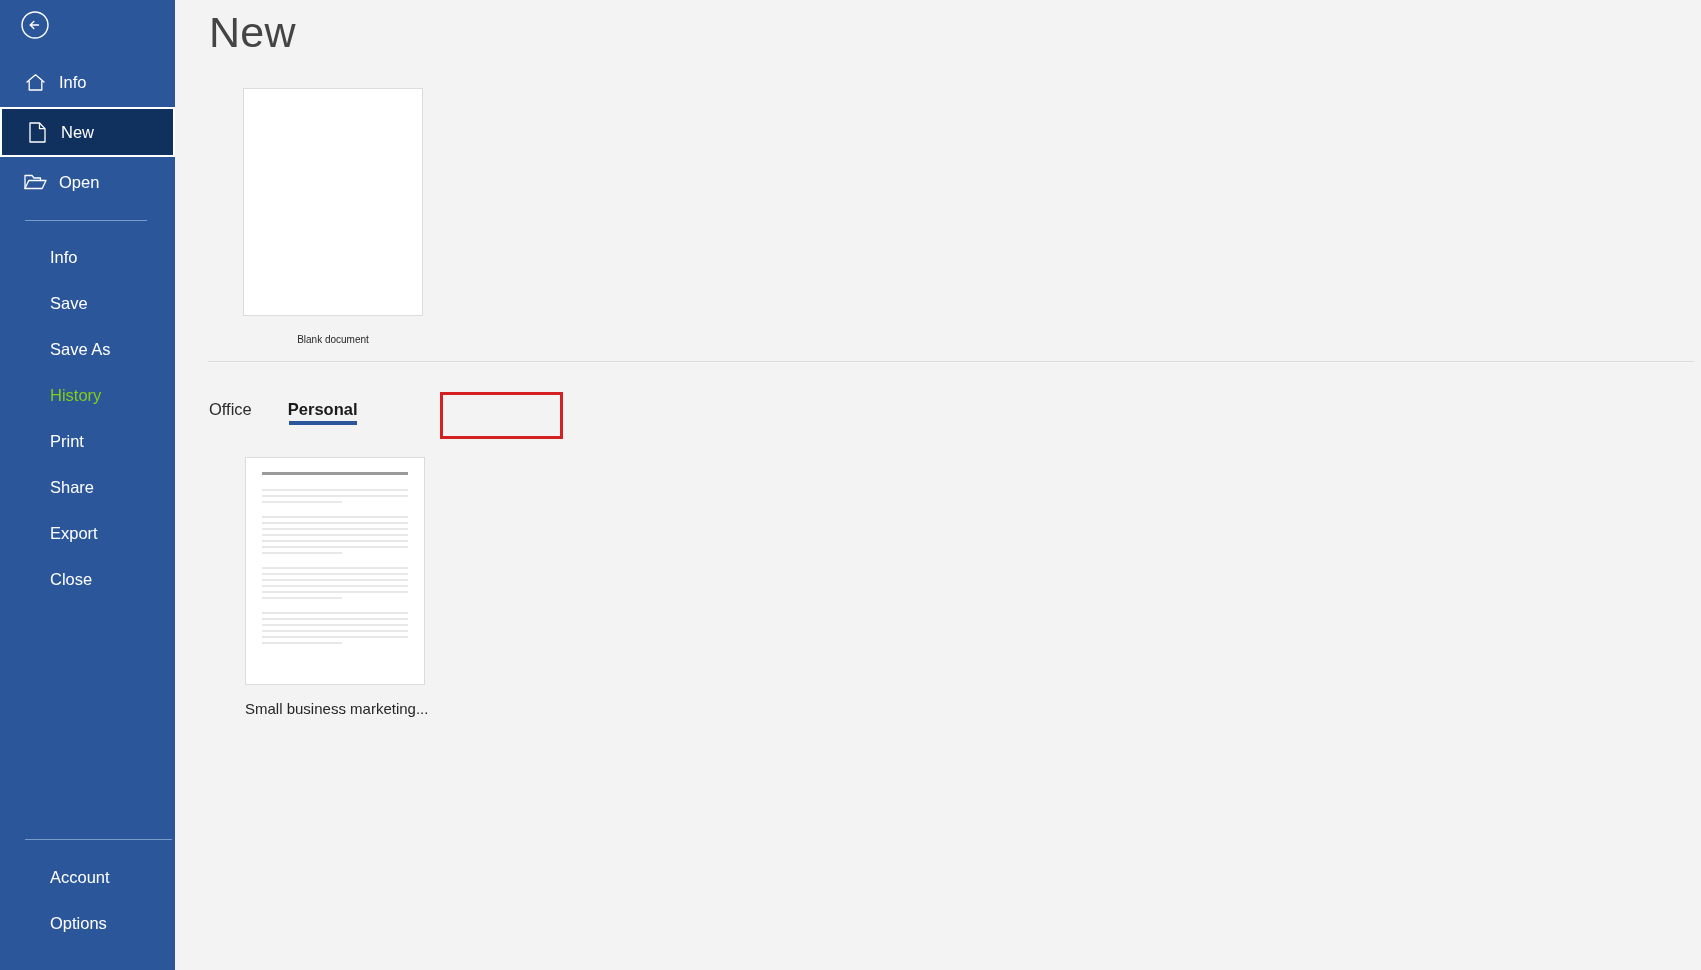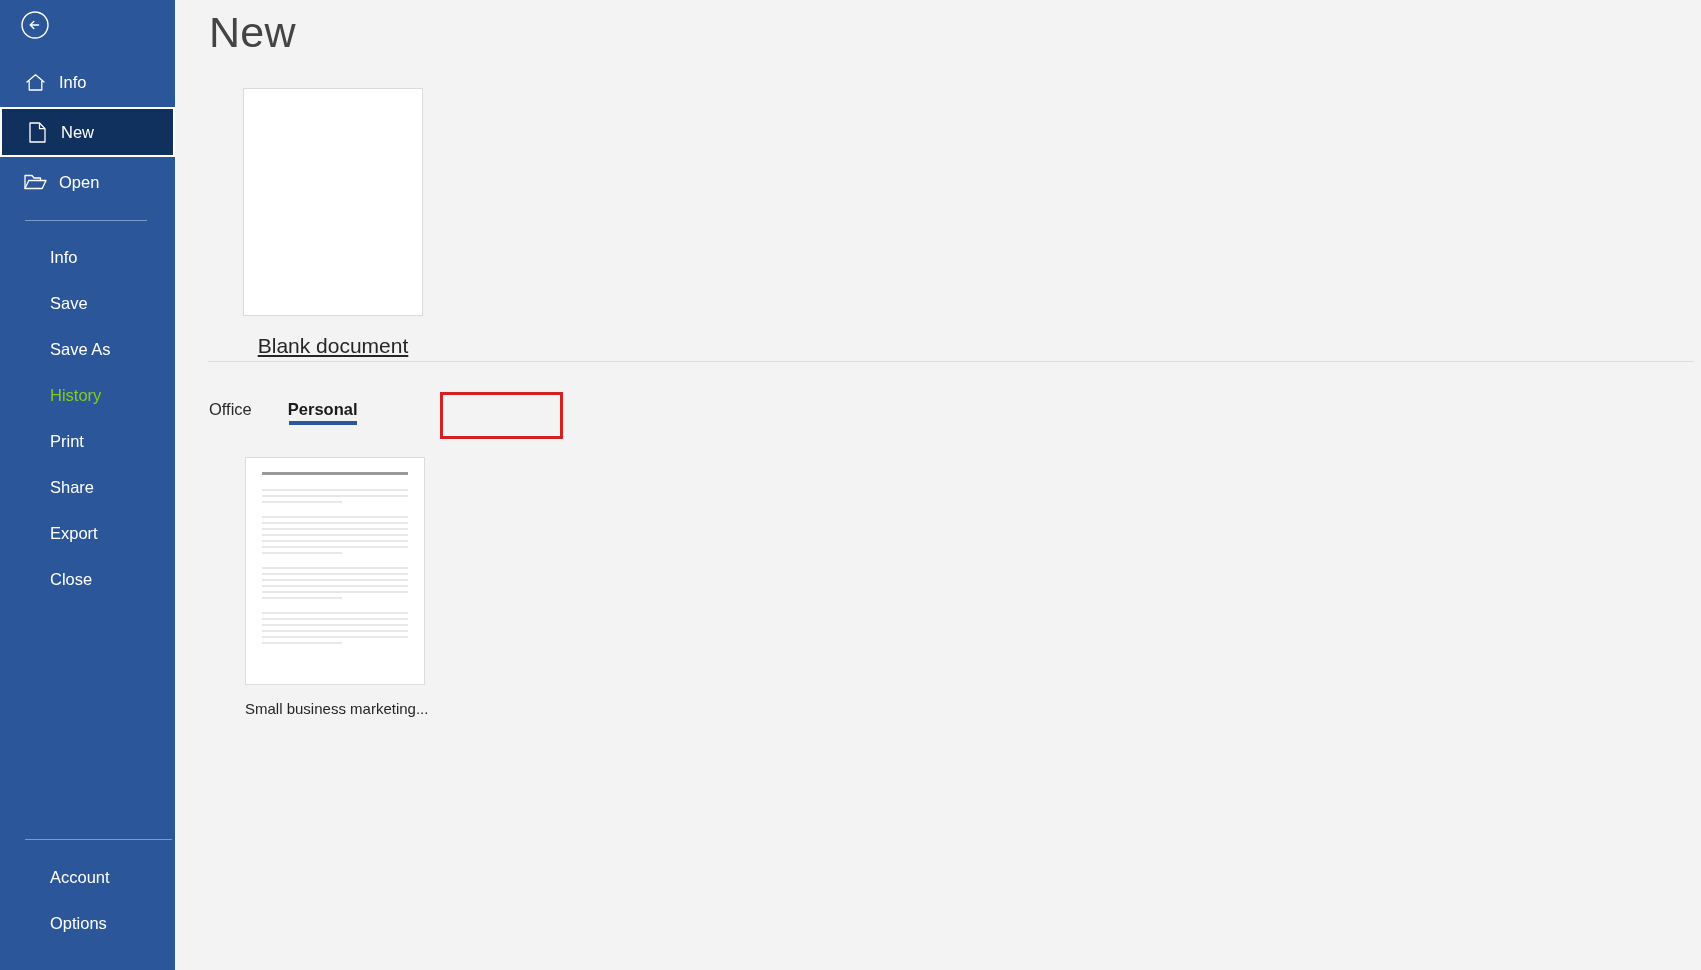--- a/index.html
+++ b/index.html
@@ -130,24 +130,23 @@
   }
   .blank-thumb {
     width: 180px; height: 228px;
     background: #ffffff;
     border: 1px solid #dcdcdc;
     cursor: pointer;
   }
   .blank-caption {
     margin-top: 18px;
     text-align: center;
-    font-size: 21px;
+    font-size: 10px;
     color: #262626;
     cursor: pointer;
-    text-decoration: underline;
   }
 
   .hr-sep {
     position: absolute;
     left: 33px; top: 361px;
     width: 1486px; height: 1px;
     background: #dcdcdc;
   }
 
   

